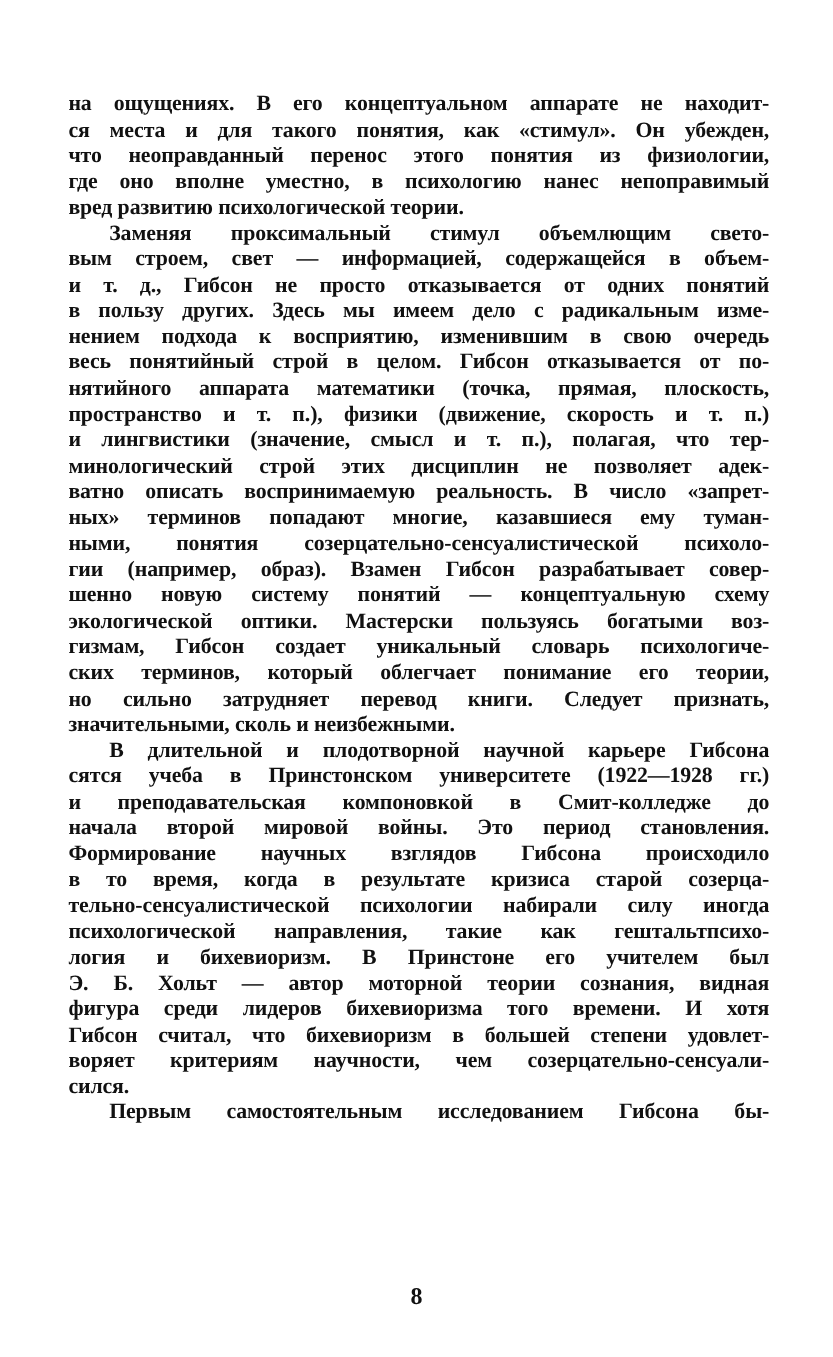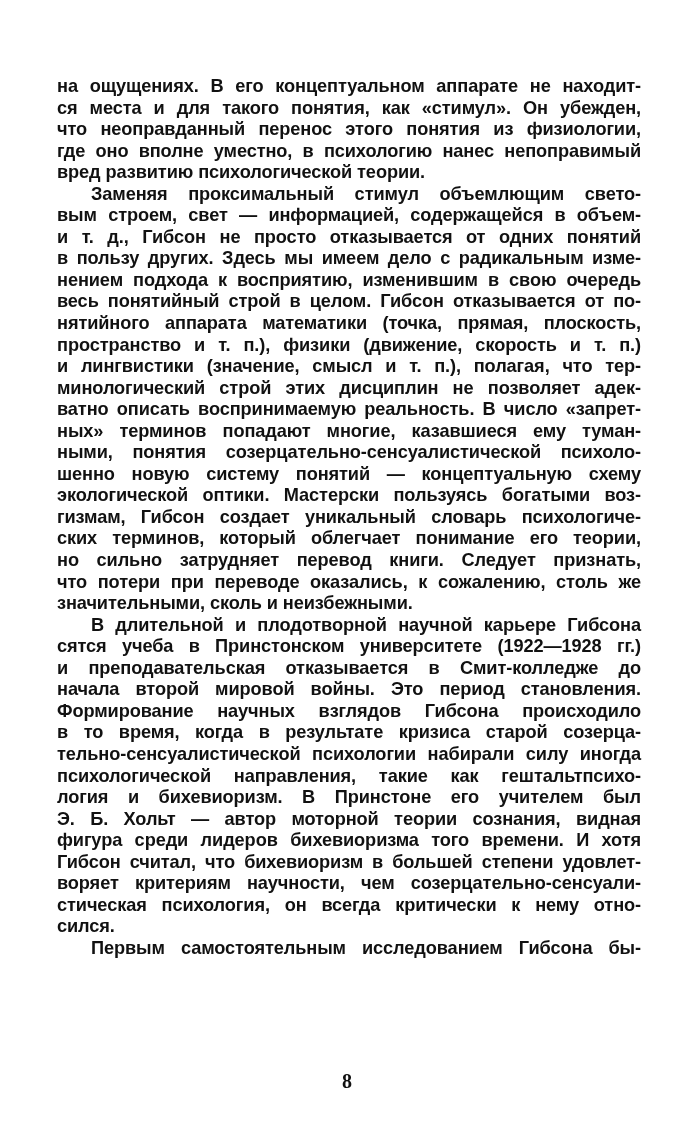--- a/index.html
+++ b/index.html
@@ -13,21 +13,21 @@
       position: relative;
       overflow: hidden;
     }
     .page {
       position: absolute;
       left: 57px;
       top: 76px;
       width: 584px;
     }
     .line {
-      font-family: Liberation Sans, sans-serif;
+      font-family: Liberation Serif, serif;
       font-weight: bold;
       font-size: 18.2px;
       line-height: 21.55px;
       height: 21.55px;
       color: #111111;
       white-space: nowrap;
       text-align: justify;
       text-align-last: justify;
       letter-spacing: -0.1px;
       overflow: visible;
@@ -68,43 +68,42 @@
       <div class="line">в пользу других. Здесь мы имеем дело с радикальным изме-</div>
       <div class="line">нением подхода к восприятию, изменившим в свою очередь</div>
       <div class="line">весь понятийный строй в целом. Гибсон отказывается от по-</div>
       <div class="line">нятийного аппарата математики (точка, прямая, плоскость,</div>
       <div class="line">пространство и т. п.), физики (движение, скорость и т. п.)</div>
       <div class="line">и лингвистики (значение, смысл и т. п.), полагая, что тер-</div>
       <div class="line">минологический строй этих дисциплин не позволяет адек-</div>
       <div class="line">ватно описать воспринимаемую реальность. В число «запрет-</div>
       <div class="line">ных» терминов попадают многие, казавшиеся ему туман-</div>
       <div class="line">ными, понятия созерцательно-сенсуалистической психоло-</div>
+      <div class="line">гии (например, образ). Взамен Гибсон разрабатывает совер-</div>
       <div class="line">шенно новую систему понятий — концептуальную схему</div>
       <div class="line">экологической оптики. Мастерски пользуясь богатыми воз-</div>
       <div class="line">гизмам, Гибсон создает уникальный словарь психологиче-</div>
       <div class="line">ских терминов, который облегчает понимание его теории,</div>
       <div class="line">но сильно затрудняет перевод книги. Следует признать,</div>
-      <div class="line">что потери при переводе оказались, к сожалению, столь же</div>
       <div class="line last">значительными, сколь и неизбежными.</div>
     </div>
     <div>
       <div class="line indent">В длительной и плодотворной научной карьере Гибсона</div>
       <div class="line">сятся учеба в Принстонском университете (1922—1928 гг.)</div>
-      <div class="line">и преподавательская отказывается в Смит-колледже до</div>
+      <div class="line">и преподавательская компоновкой в Смит-колледже до</div>
       <div class="line">начала второй мировой войны. Это период становления.</div>
       <div class="line">Формирование научных взглядов Гибсона происходило</div>
       <div class="line">в то время, когда в результате кризиса старой созерца-</div>
       <div class="line">тельно-сенсуалистической психологии набирали силу иногда</div>
       <div class="line">психологической направления, такие как гештальтпсихо-</div>
       <div class="line">логия и бихевиоризм. В Принстоне его учителем был</div>
       <div class="line">Э. Б. Хольт — автор моторной теории сознания, видная</div>
       <div class="line">фигура среди лидеров бихевиоризма того времени. И хотя</div>
       <div class="line">Гибсон считал, что бихевиоризм в большей степени удовлет-</div>
       <div class="line">воряет критериям научности, чем созерцательно-сенсуали-</div>
-      <div class="line">стическая психология, он всегда критически к нему отно-</div>
       <div class="line last">сился.</div>
     </div>
     <div>
       <div class="line indent">Первым самостоятельным исследованием Гибсона бы-</div>
     </div>
   </div>
 
 <div class="page-number">8</div>
 
 </body></html>

